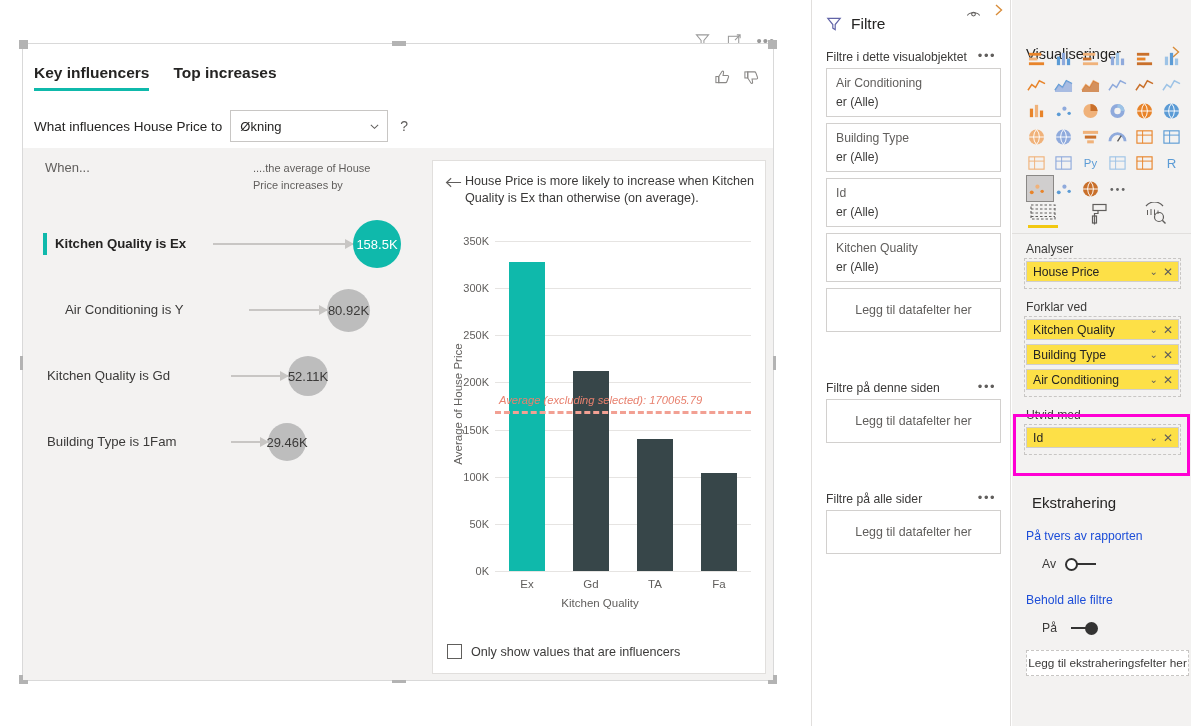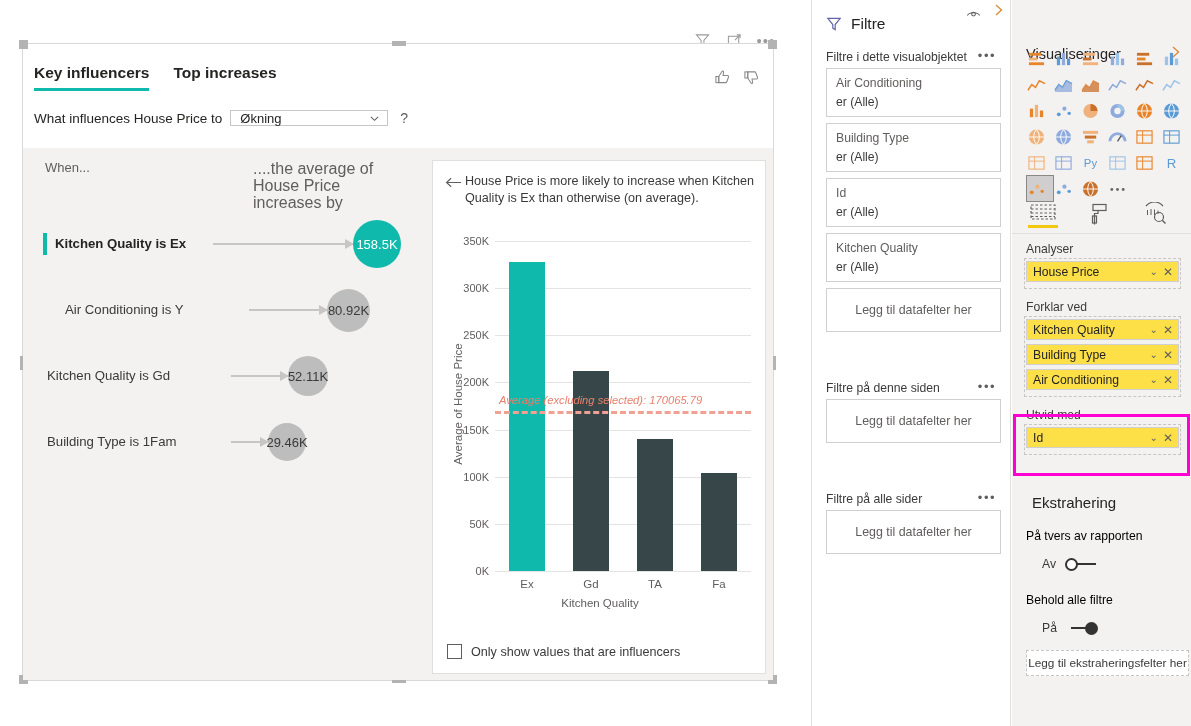--- a/index.html
+++ b/index.html
@@ -45,35 +45,35 @@
   #feedback { position: absolute; left: 714px; top: 68px; display: flex; gap: 10px; }
   .fb-ico { width: 19px; height: 19px; cursor: pointer; }
 
   
   #question-row {
     position: absolute; left: 34px; top: 110px;
     display: flex; align-items: center; gap: 8px;
   }
   #q-label { font-size: 13.5px; color: #252423; white-space: nowrap; }
   #q-select {
-    width: 158px; height: 16px; border: 1px solid #c8c6c4; background: #fff;
+    width: 158px; height: 32px; border: 1px solid #c8c6c4; background: #fff;
     display: flex; align-items: center; justify-content: space-between;
     padding: 0 7px 0 9px; font-size: 13px; color: #252423; cursor: pointer;
   }
   #q-help { font-size: 14px; color: #605e5c; cursor: pointer; margin-left: 4px; }
 
   
   #ki-body {
     position: absolute; left: 23px; top: 148px; width: 750px; height: 532px;
     background: #f3f2f1;
   }
 
   #col-when { position: absolute; left: 22px; top: 12px; font-size: 13px; color: #605e5c; }
   #col-avg  { position: absolute; left: 230px; top: 12px; width: 130px;
-              font-size: 16px; color: #605e5c; line-height: 17px; }
+              font-size: 11px; color: #605e5c; line-height: 17px; }
 
   .influencer-row { position: absolute; left: 0; width: 410px; height: 66px; }
   .infl-bar { position: absolute; left: 20px; top: 21px; width: 4px; height: 22px; background: #0fb9ab; }
   .infl-label { position: absolute; left: 24px; top: 24px; font-size: 13.2px; color: #3b3a39; white-space: nowrap; }
   .infl-label.sel { font-weight: bold; color: #252423; }
   .infl-arrow { position: absolute; top: 31px; height: 2px; background: #c8c6c4; }
   .infl-arrow::after {
     content: ""; position: absolute; right: -1px; top: -4px;
     border-left: 9px solid #c8c6c4;
     border-top: 5px solid transparent; border-bottom: 5px solid transparent;
@@ -177,21 +177,21 @@
   }
   .well-box .chev { position: absolute; right: 20px; color: #605e5c; font-size: 10px; }
   .well-box .x    { position: absolute; right: 5px; color: #605e5c; font-size: 12px; }
   .well-dash { position: absolute; left: 12px; width: 157px; border: 1px dashed #c8c6c4; }
 
   #pink-box {
     position: absolute; left: 1013px; top: 414px; width: 177px; height: 62px;
     border: 3px solid #ff00d4; pointer-events: none;
   }
   #ext-title { position: absolute; left: 20px; top: 494px; font-size: 15px; color: #252423; }
-  .ext-label { position: absolute; left: 14px; font-size: 12.2px; color: #000000; }
+  .ext-label { position: absolute; left: 14px; font-size: 12.2px; color: #1d4ed8; }
   .toggle-row { position: absolute; display: flex; align-items: center; gap: 9px; }
   .toggle-txt { font-size: 12.2px; color: #3b3a39; }
   .tg { width: 32px; height: 13px; position: relative; }
   .tg .track { position: absolute; left: 5px; top: 5px; width: 26px; height: 2px; background: #333; }
   .tg .knob-off { position: absolute; left: 0; top: 0; width: 13px; height: 13px;
                   border: 2px solid #333; border-radius: 50%; background: #fff; }
   .tg .knob-on { position: absolute; right: 0; top: 0; width: 13px; height: 13px;
                  border-radius: 50%; background: #333; }
   #ext-drop {
     position: absolute; left: 14px; top: 650px; width: 163px; height: 26px;

